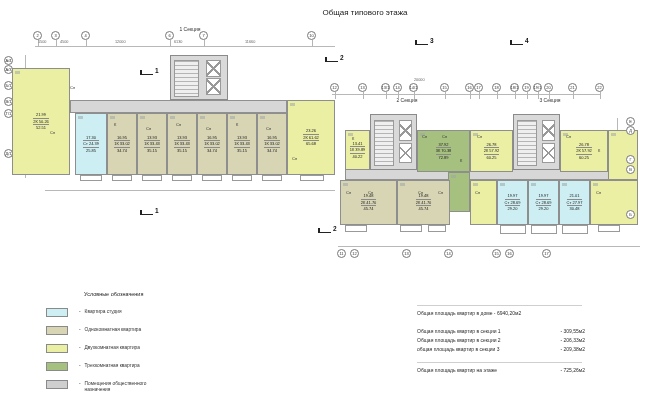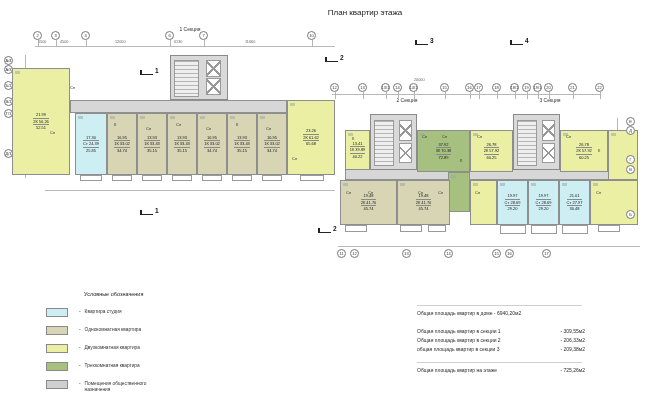--- a/index.html
+++ b/index.html
@@ -54,21 +54,21 @@
   .tot{position:absolute;width:168px;font-size:5px;color:#2a2a2a;}
   .tot-row{display:flex;justify-content:space-between;margin-bottom:3px;}
   .tot-inline{margin-bottom:3px;white-space:nowrap;}
   .hr{position:absolute;height:1px;background:#cfcfcf;}
 </style>
 </head>
 <body>
 
 <div id="canvas">
 
-  <div class="abs title" style="left:290px;top:8px;width:150px;">План квартир этажа</div>
+  <div class="abs title" style="left:290px;top:8px;width:150px;">Общая типового этажа</div>
 
   <div class="abs seclab" style="left:150px;top:26px;width:80px;">1 Секция</div>
   <div class="abs seclab" style="left:372px;top:97px;width:70px;">2 Секция</div>
   <div class="abs seclab" style="left:515px;top:97px;width:70px;">3 Секция</div>
 
   <div class="dimline" style="left:35px;top:46px;width:300px;height:1px;"></div>
   <div class="dimline" style="left:45px;top:190px;width:290px;height:1px;"></div>
   <div class="dimline" style="left:25px;top:55px;width:1px;height:123px;"></div>
   <div class="dimline" style="left:332px;top:94px;width:268px;height:1px;"></div>
   <div class="dimline" style="left:338px;top:246px;width:302px;height:1px;"></div>

